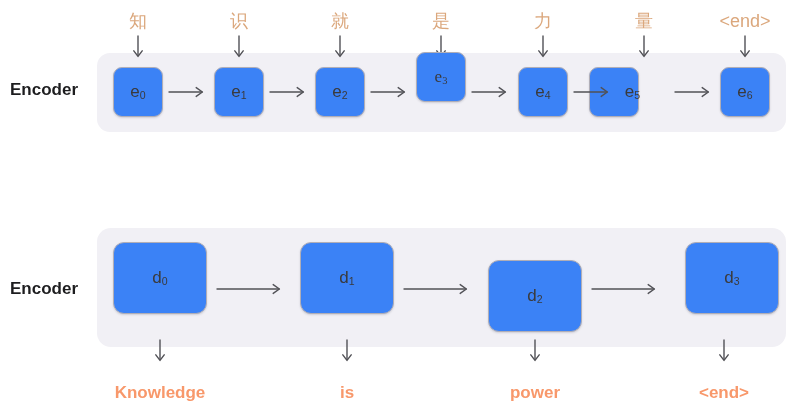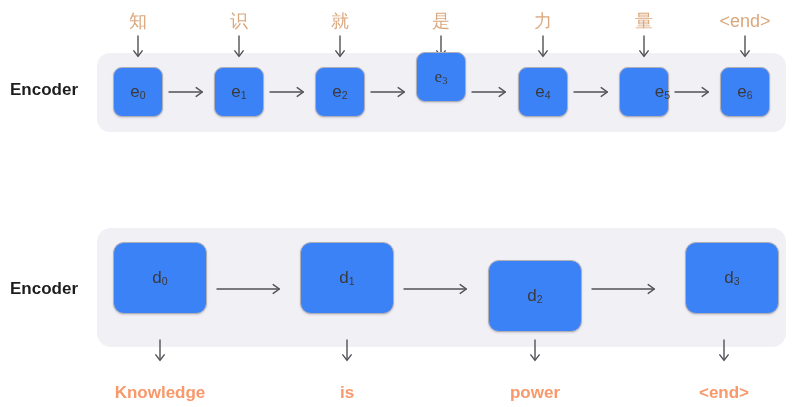--- a/index.html
+++ b/index.html
@@ -92,21 +92,21 @@
   </div>
 <div class="abs box enc" style="left:315px;top:67px;">
     <span><span>e</span><sub>2</sub></span>
   </div>
 <div class="abs box enc" style="left:416px;top:52px;font-family:Liberation Serif, serif;">
     <span><span>e</span><sub>3</sub></span>
   </div>
 <div class="abs box enc" style="left:518px;top:67px;">
     <span><span>e</span><sub>4</sub></span>
   </div>
-<div class="abs box enc" style="left:619px;top:67px;padding-left:37px;">
+<div class="abs box enc" style="left:589px;top:67px;padding-left:37px;">
     <span><span>e</span><sub>5</sub></span>
   </div>
 <div class="abs box enc" style="left:720px;top:67px;">
     <span><span>e</span><sub>6</sub></span>
   </div>
 
 <svg class="abs arrow" style="left:169px;top:86px;" width="40" height="12">
     <line x1="0" y1="6" x2="33" y2="6" stroke="currentColor" stroke-width="1.4" stroke-linecap="round"></line>
     <polyline points="27.2,1.6 33.4,6 27.2,10.4" fill="none" stroke="currentColor" stroke-width="1.4" stroke-linecap="round" stroke-linejoin="round"></polyline>
   </svg>

